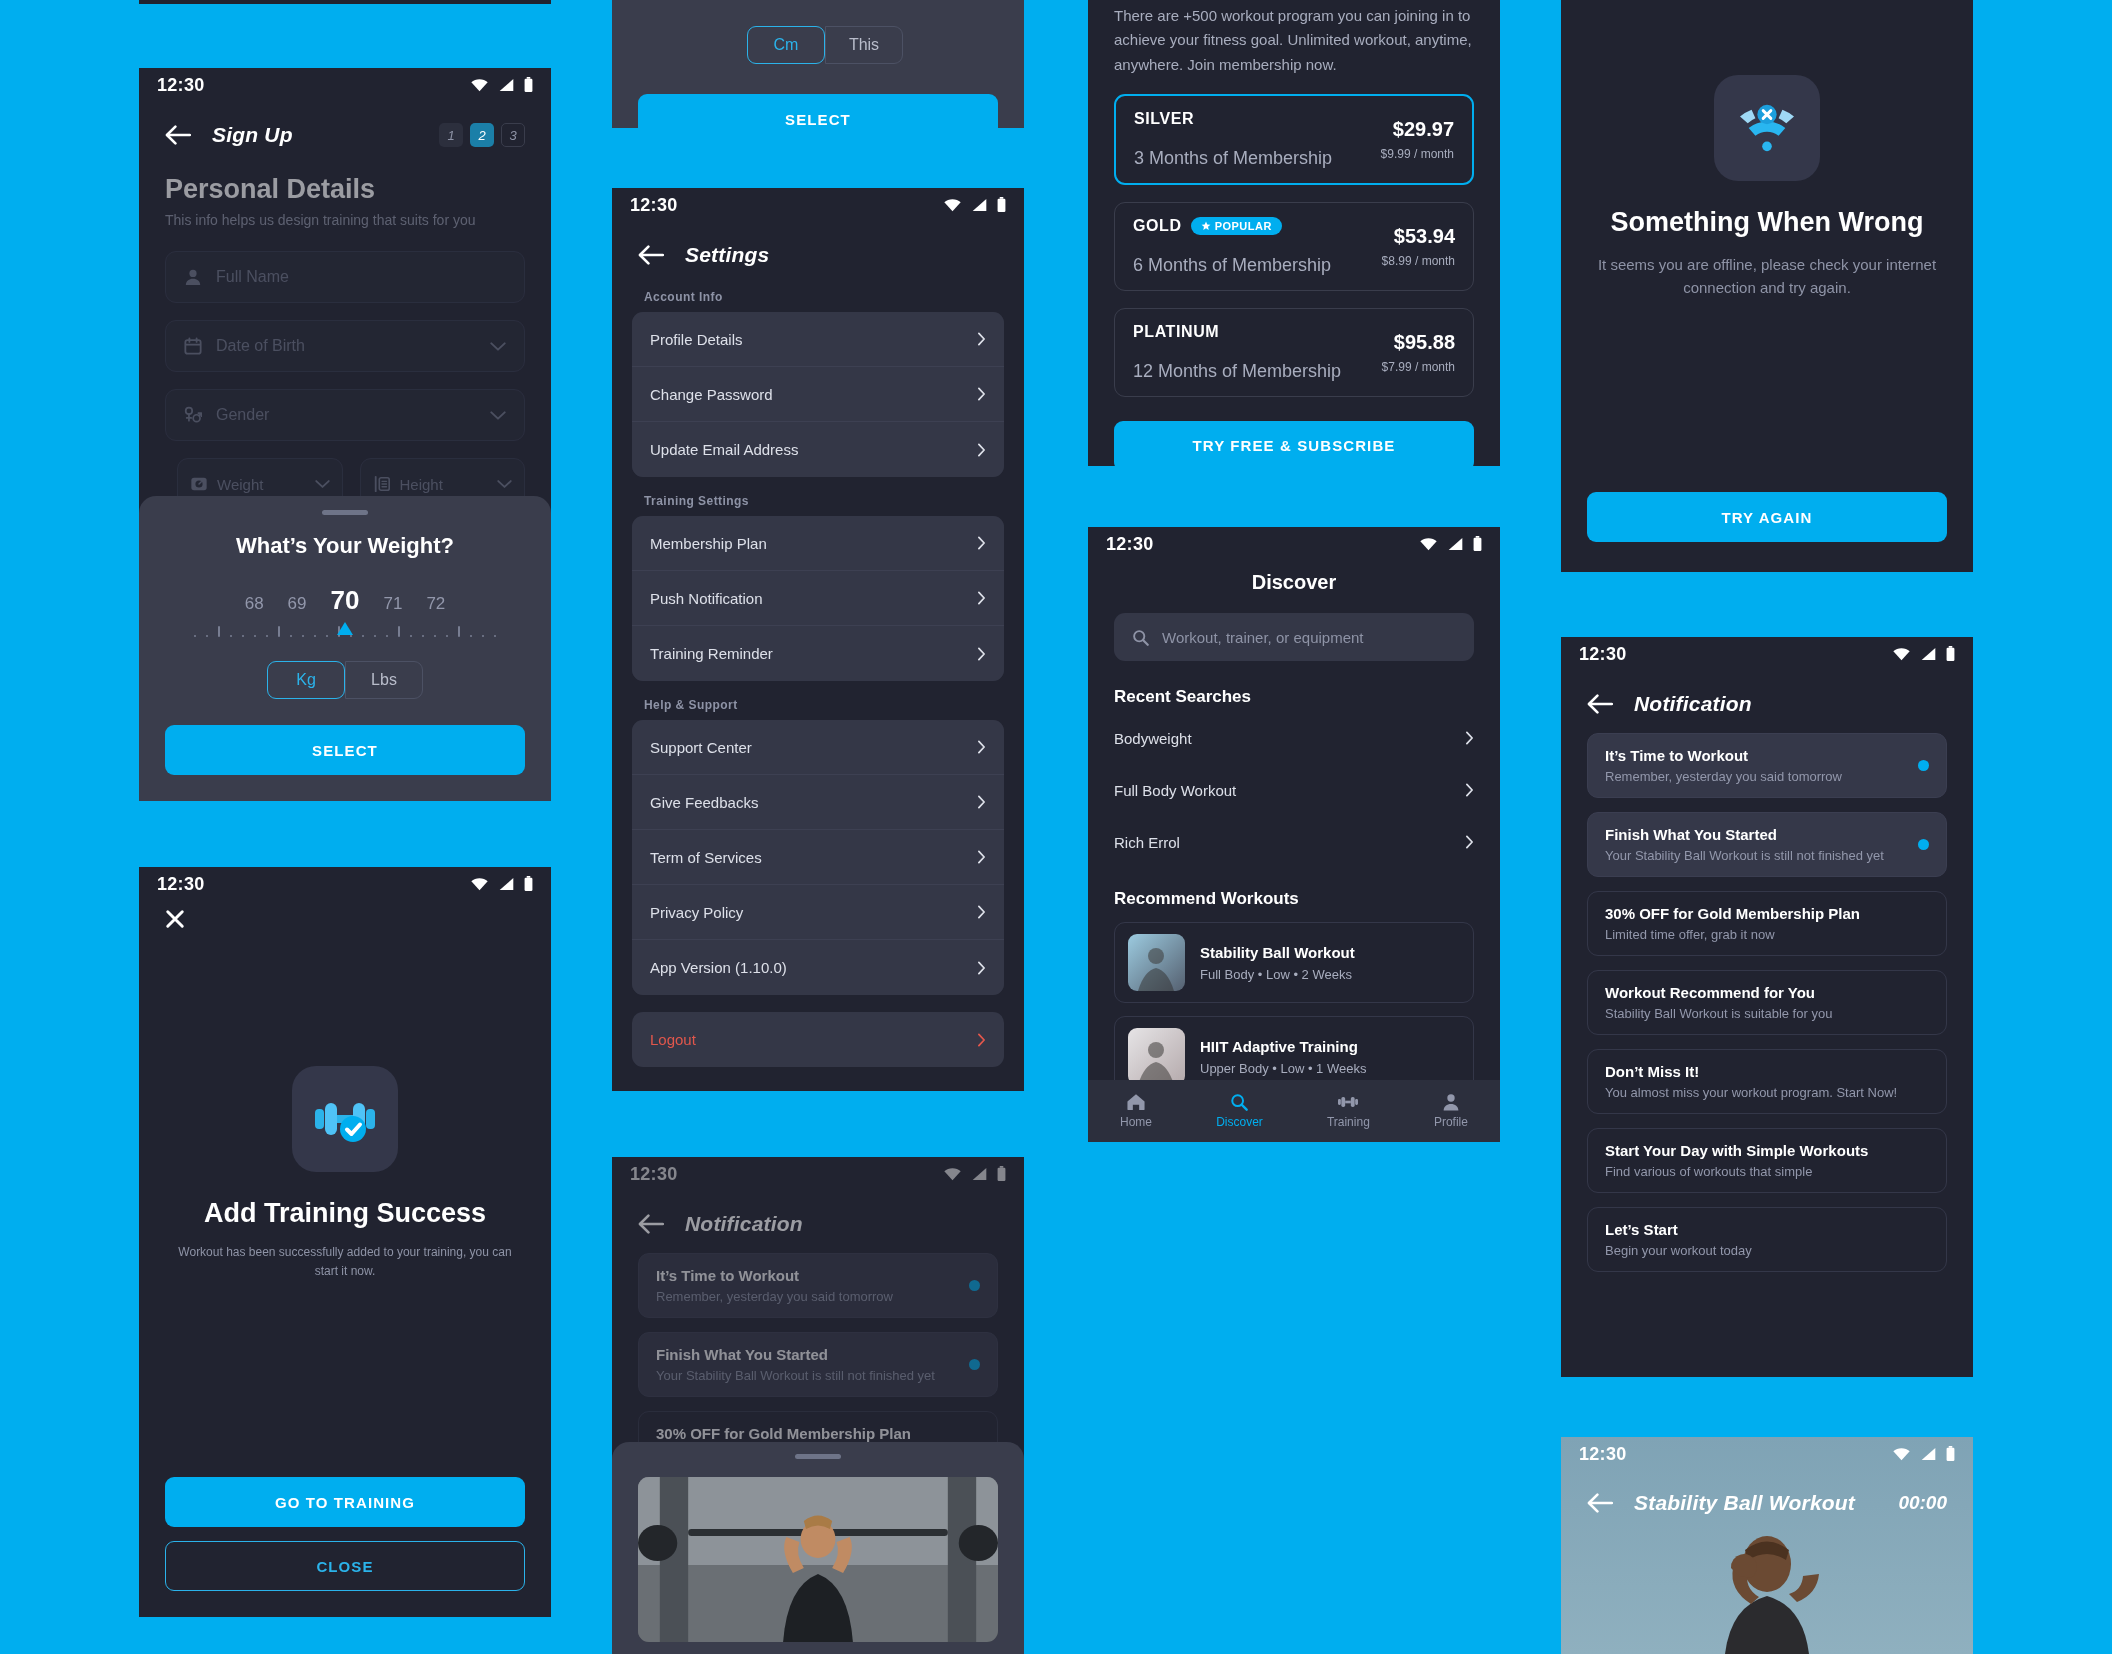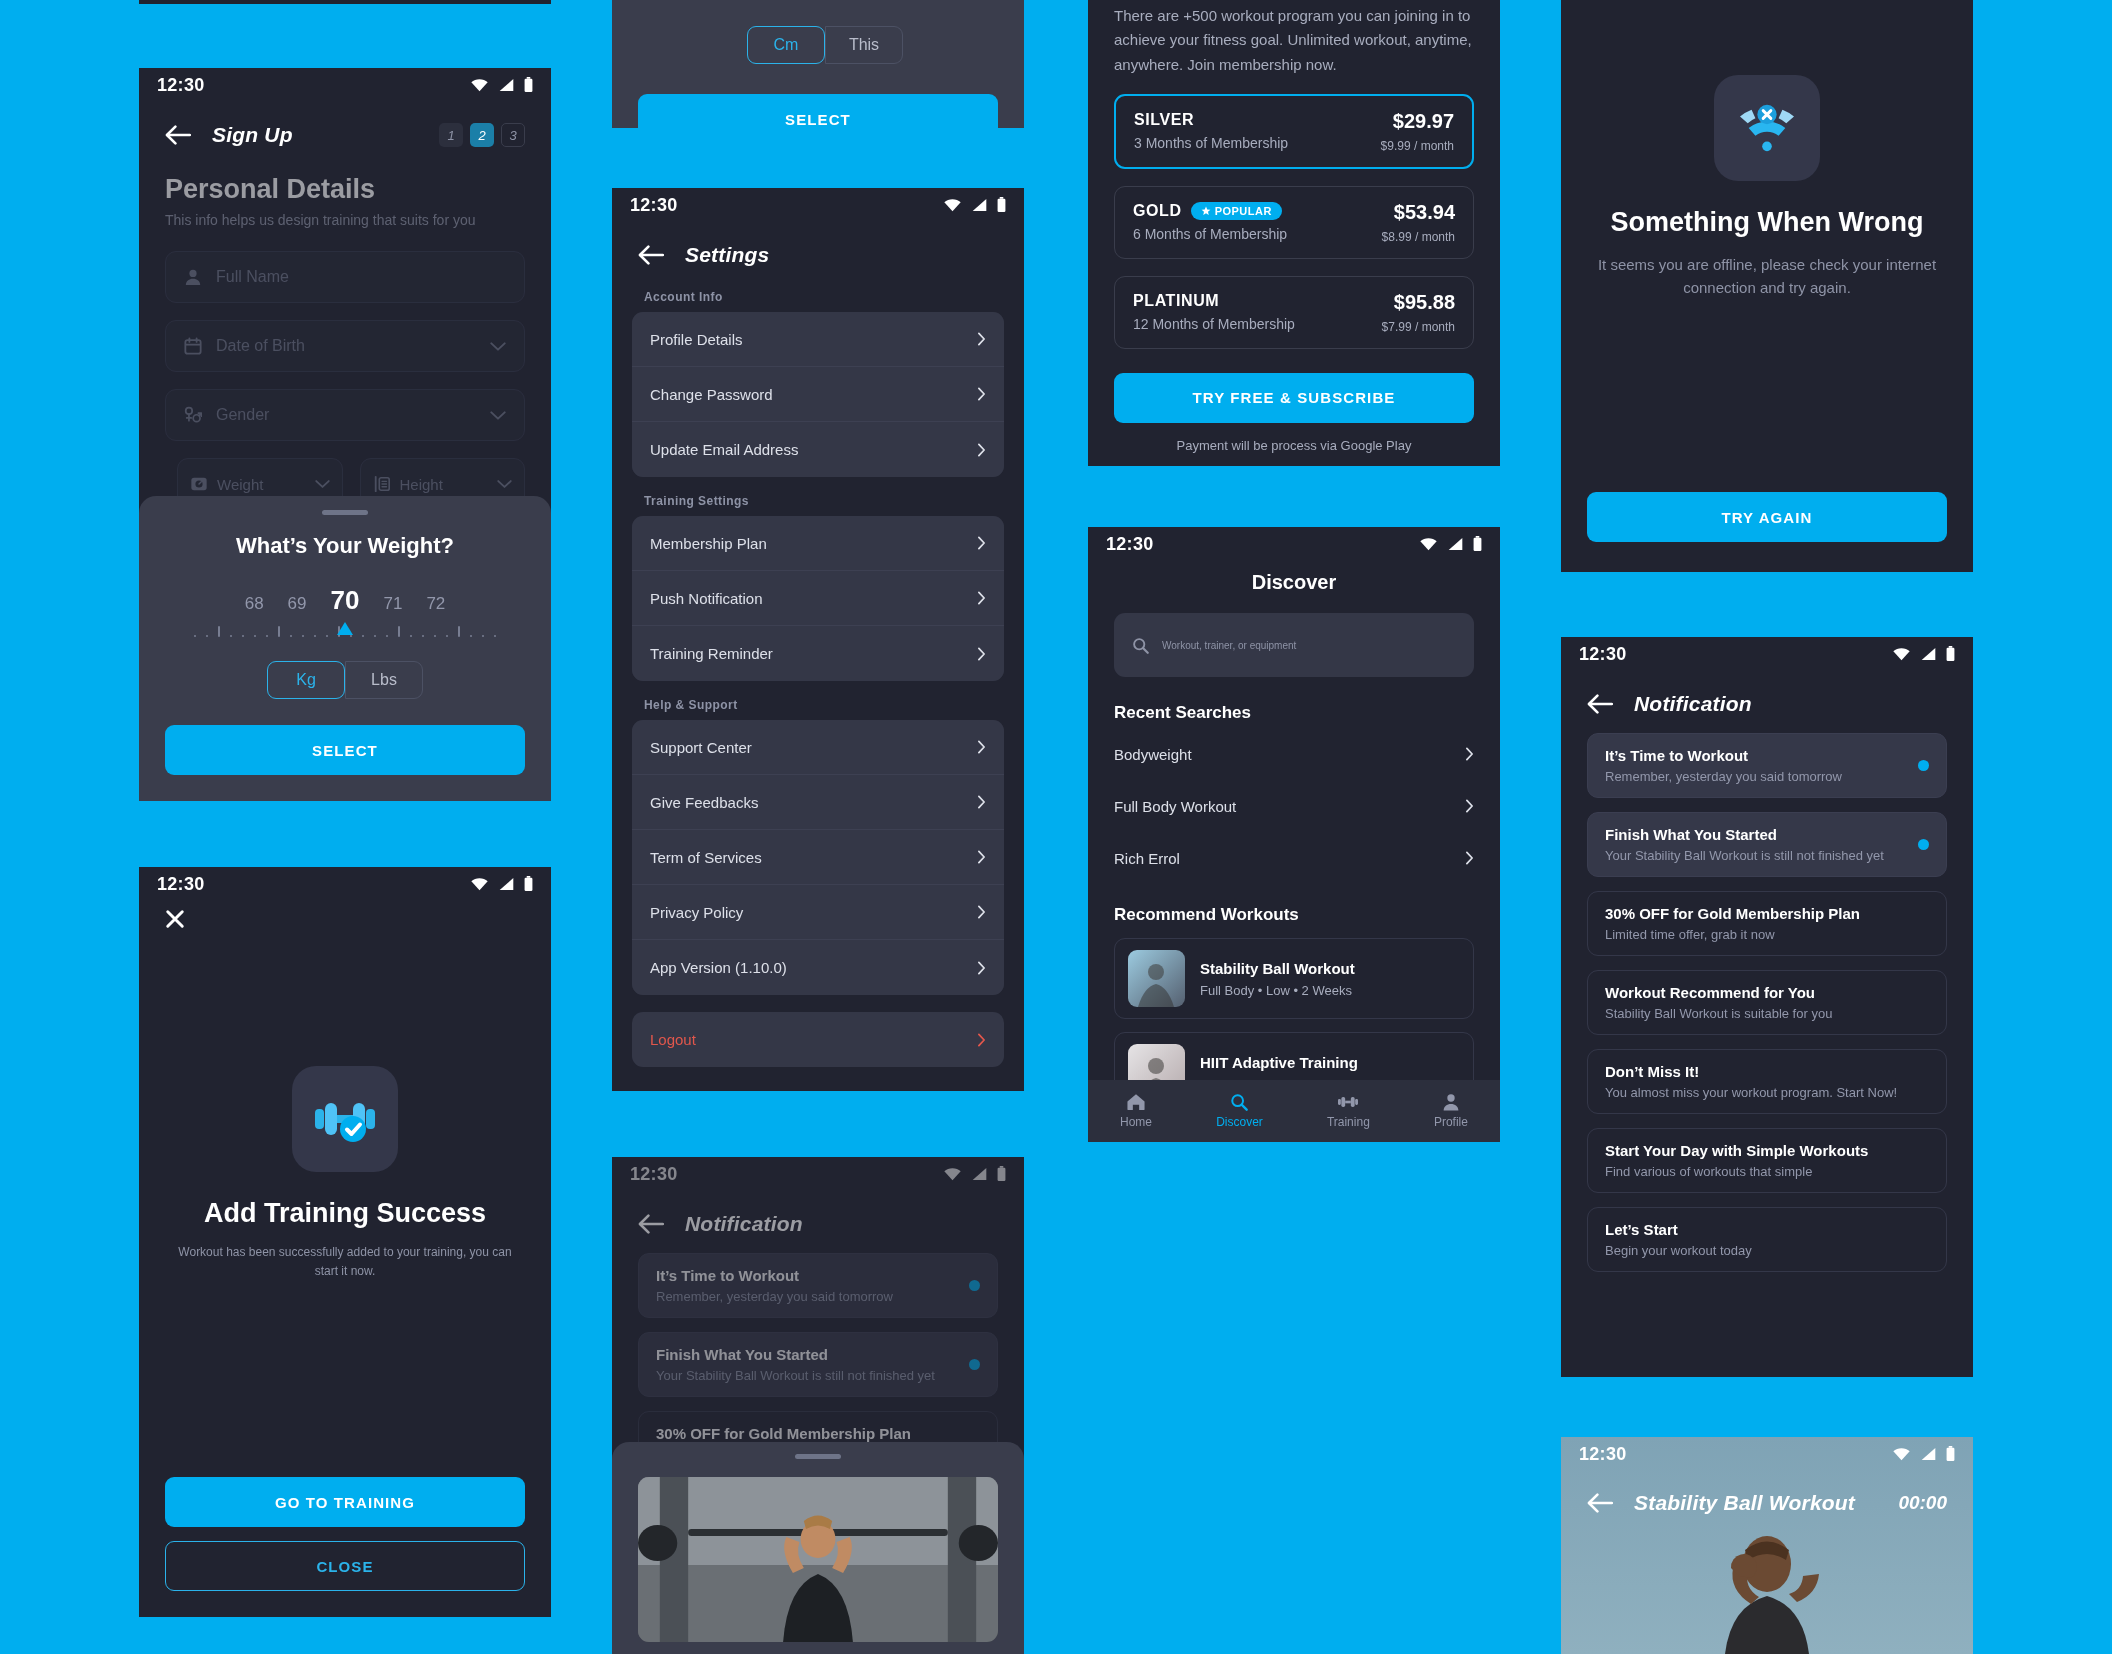--- a/index.html
+++ b/index.html
@@ -156,39 +156,39 @@
   
   #s6 { left: 1088px; top: -96px; width: 412px; height: 562px; }
   #s6 .inner { padding: 100px 26px 0 26px; }
   #s6 .intro { font-size: 15px; color: #A8ADBE; line-height: 1.62; }
   .plan {
     border: 1px solid #3A3D4C; border-radius: 11px; padding: 14px 18px; margin-top: 17px;
     display: flex; align-items: center; cursor: pointer;
   }
   .plan.sel { border: 2px solid #00AEEF; }
   .plan .left .pn { font-size: 16px; font-weight: bold; color: #fff; letter-spacing: .6px; display: flex; align-items: center; gap: 9px; }
-  .plan .left .pd { font-size: 14px; color: #A8ADBE; margin-top: 6px; }
+  .plan .left .pd { font-size: 18px; color: #A8ADBE; margin-top: 20px; }
   .plan .right { margin-left: auto; text-align: right; }
   .plan .right .pp { font-size: 20px; font-weight: bold; color: #fff; }
   .plan .right .pm { font-size: 12px; color: #A8ADBE; margin-top: 6px; margin-left: 12px; }
   .badge {
     background: #00AEEF; color: #fff; font-size: 11px; font-weight: bold;
     padding: 3px 10px; border-radius: 11px; letter-spacing: .5px;
     display: inline-flex; align-items: center; gap: 4px;
   }
   #s6 .pay { text-align: center; font-size: 13px; color: #A8ADBE; margin-top: 15px; }
 
   
   #s7 { left: 1088px; top: 527px; width: 412px; height: 615px; }
   #s7 .pgtitle { text-align: center; font-size: 20px; font-weight: bold; color: #fff; padding: 10px 0 0 0; }
   #s7 .content { padding: 0 26px; }
   .searchbar {
-    height: 64px; background: #343747; border-radius: 11px; display: flex;
+    height: 48px; background: #343747; border-radius: 11px; display: flex;
     align-items: center; gap: 13px; padding: 0 18px; margin-top: 19px;
-    color: #8E93A6; font-size: 10px; cursor: text;
+    color: #8E93A6; font-size: 15px; cursor: text;
   }
   .sec-h { font-size: 17px; font-weight: bold; color: #fff; margin-top: 26px; }
   .recent-row {
     display: flex; align-items: center; height: 42px; color: #DDE0E9;
     font-size: 15px; margin-top: 10px; cursor: pointer;
   }
   .recent-row .chev { margin-left: auto; }
   .wk-card {
     display: flex; align-items: center; gap: 15px; border: 1px solid #343749;
     border-radius: 11px; padding: 11px 13px; margin-top: 13px; cursor: pointer;

